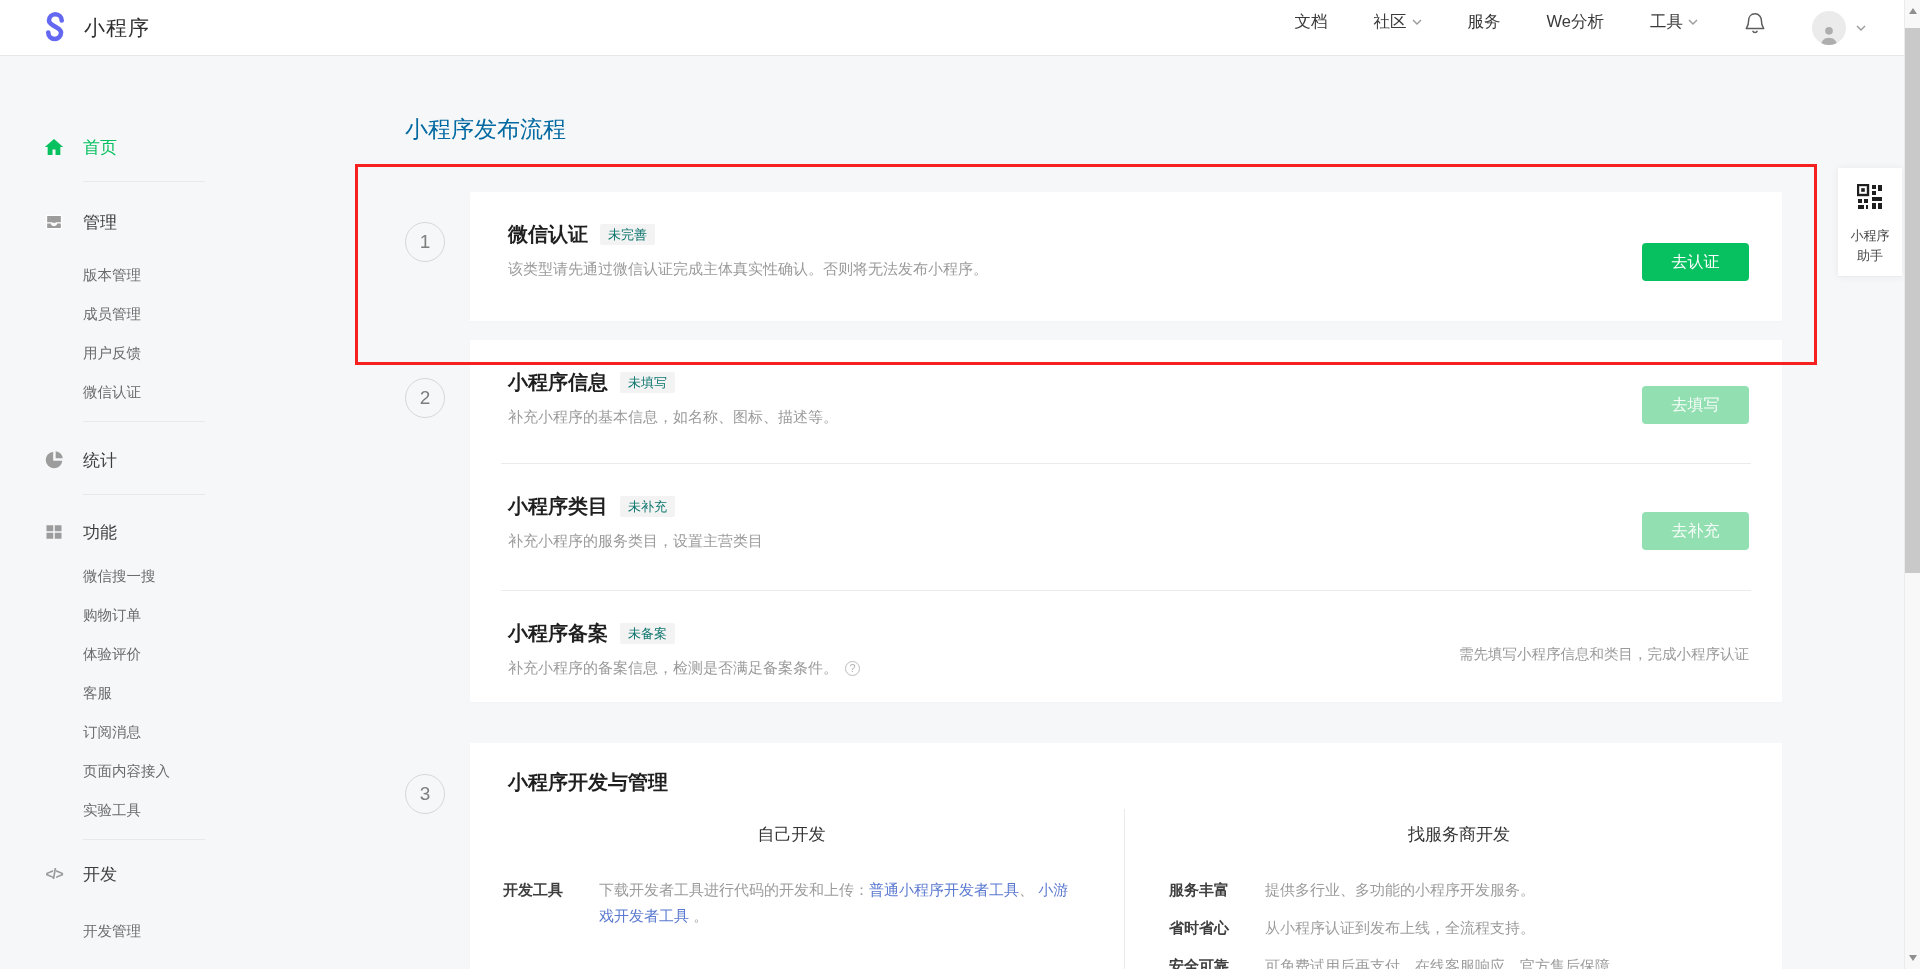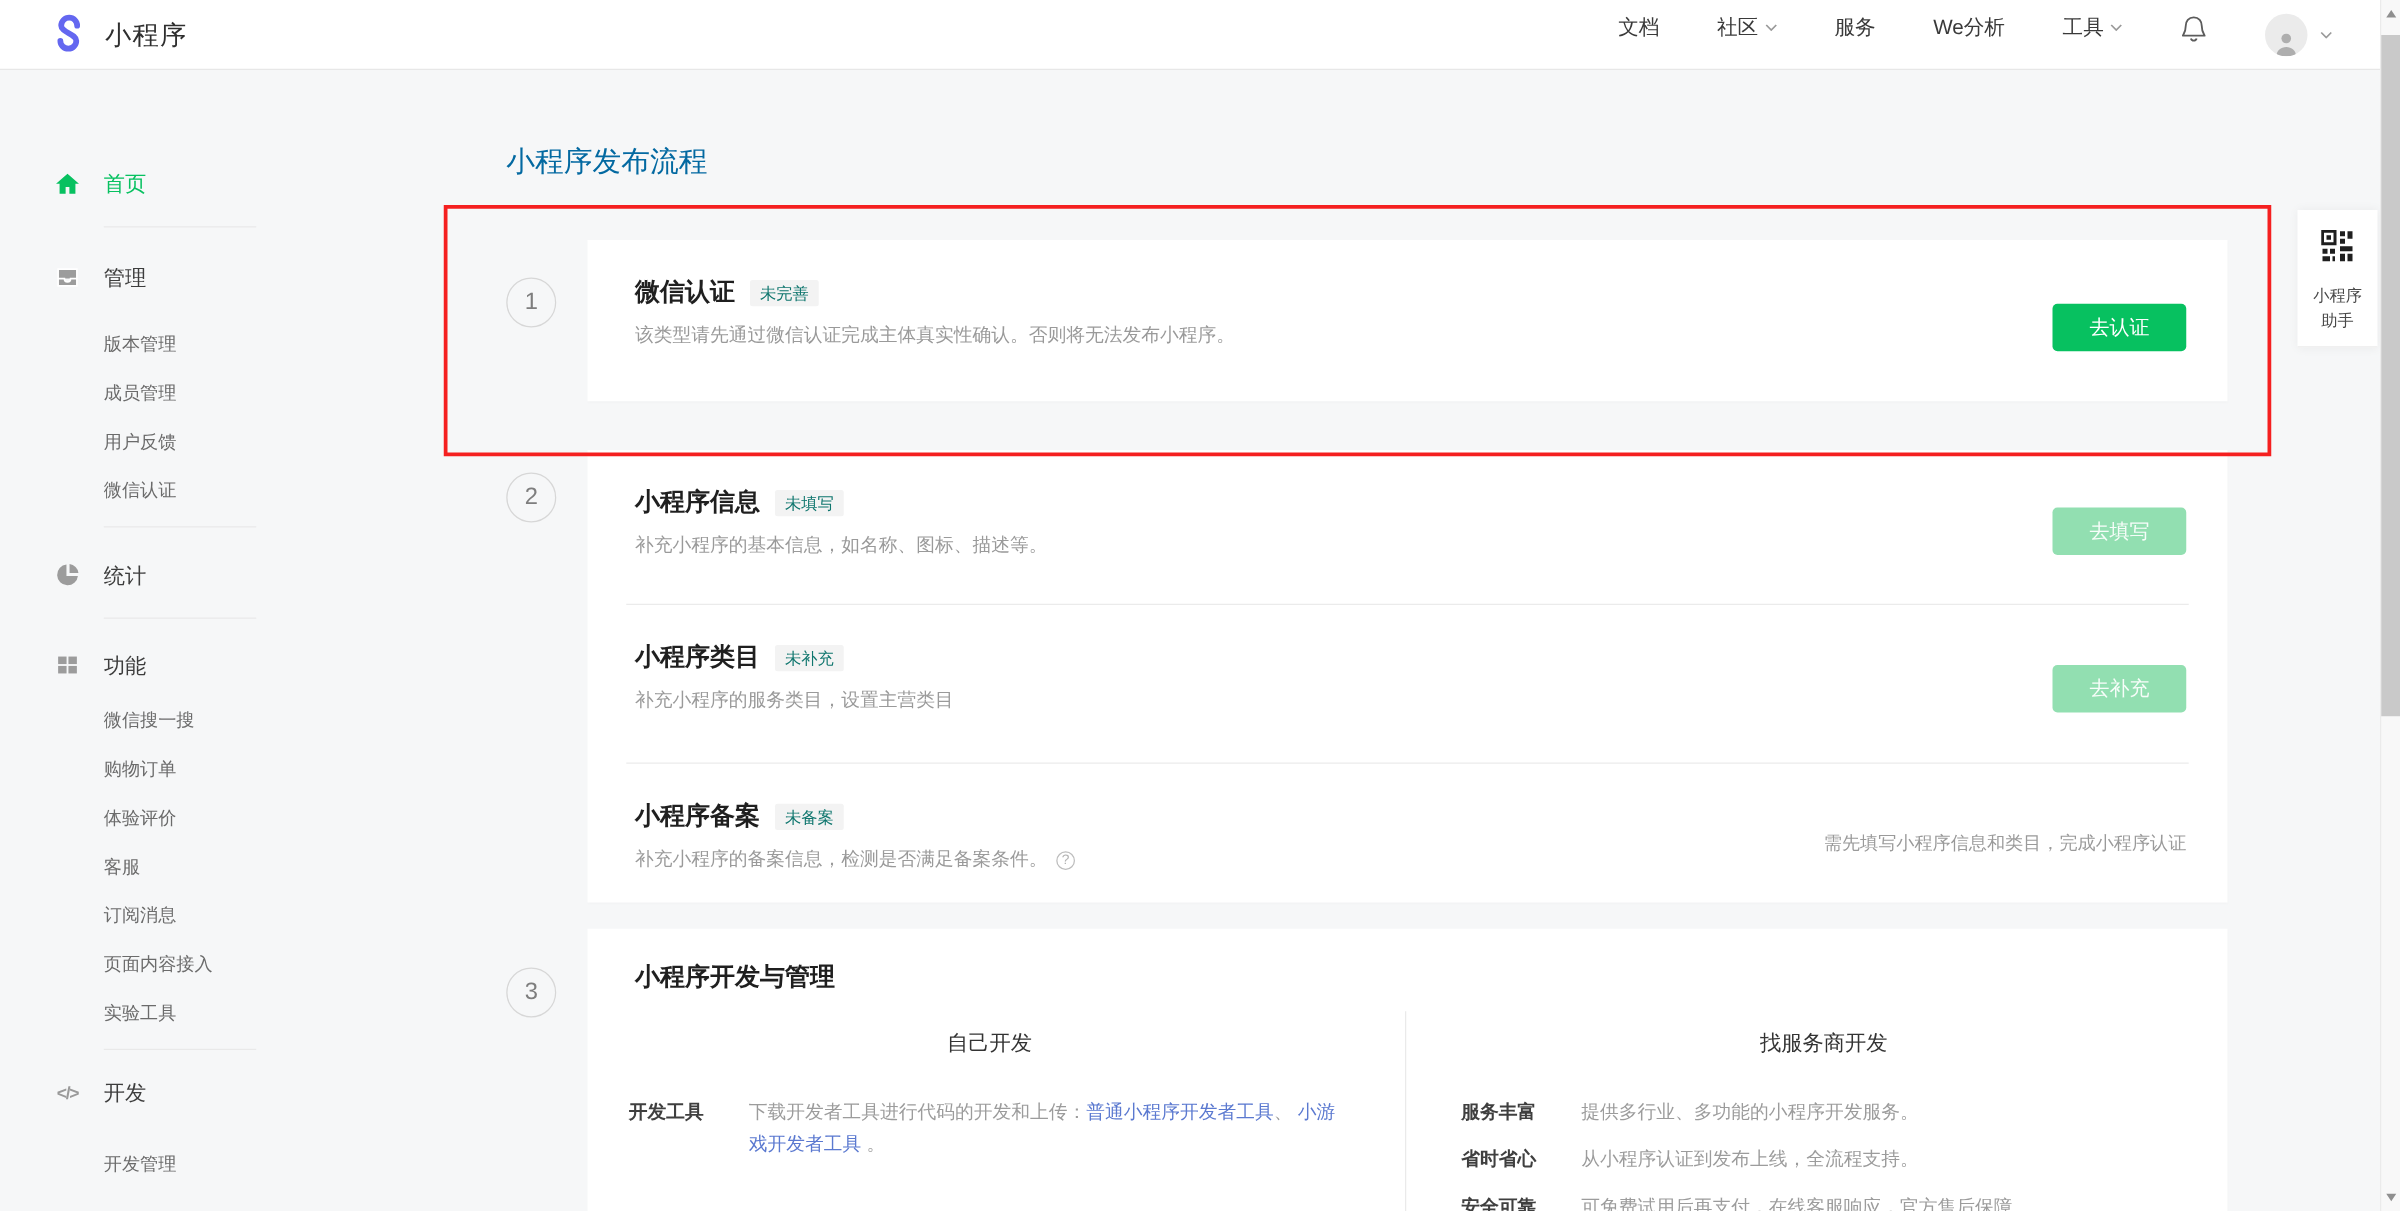--- a/index.html
+++ b/index.html
@@ -44,21 +44,21 @@
   .code-glyph { font-size:14px; font-weight:bold; color:#9a9a9a; letter-spacing:-1px; }
   
   .main { position:absolute; left:235px; top:56px; width:1669px; height:913px; overflow:hidden; }
   .page-title { position:absolute; left:170px; top:58px; font-size:23px; color:#0369a1; line-height:30px; }
   .annotation-box {
     position:absolute; left:120px; top:108px; width:1462px; height:201px;
     border:3px solid #f52020; z-index:6; pointer-events:none;
   }
   .card { position:absolute; left:235px; width:1312px; background:#fff; box-shadow:0 1px 2px rgba(0,0,0,0.02); }
   .card1 { top:136px; height:129px; }
-  .card2 { top:304px; }
+  .card2 { top:284px; }
   .card3 { top:687px; height:340px; padding-top:26px; }
   .step-circle {
     position:absolute; left:170px; width:40px; height:40px; border-radius:50%;
     border:1px solid #d7d7d7; color:#7e7e7e; font-size:19px;
     display:flex; align-items:center; justify-content:center; background:transparent; z-index:7;
   }
   .sc1 { top:166px; } .sc2 { top:322px; } .sc3 { top:718px; }
   .row { position:relative; padding:30px 0 0 38px; }
   .row-a { height:123px; } .row-b { height:126px; } .row-c { height:111px; }
   .card1 .row { height:129px; }

